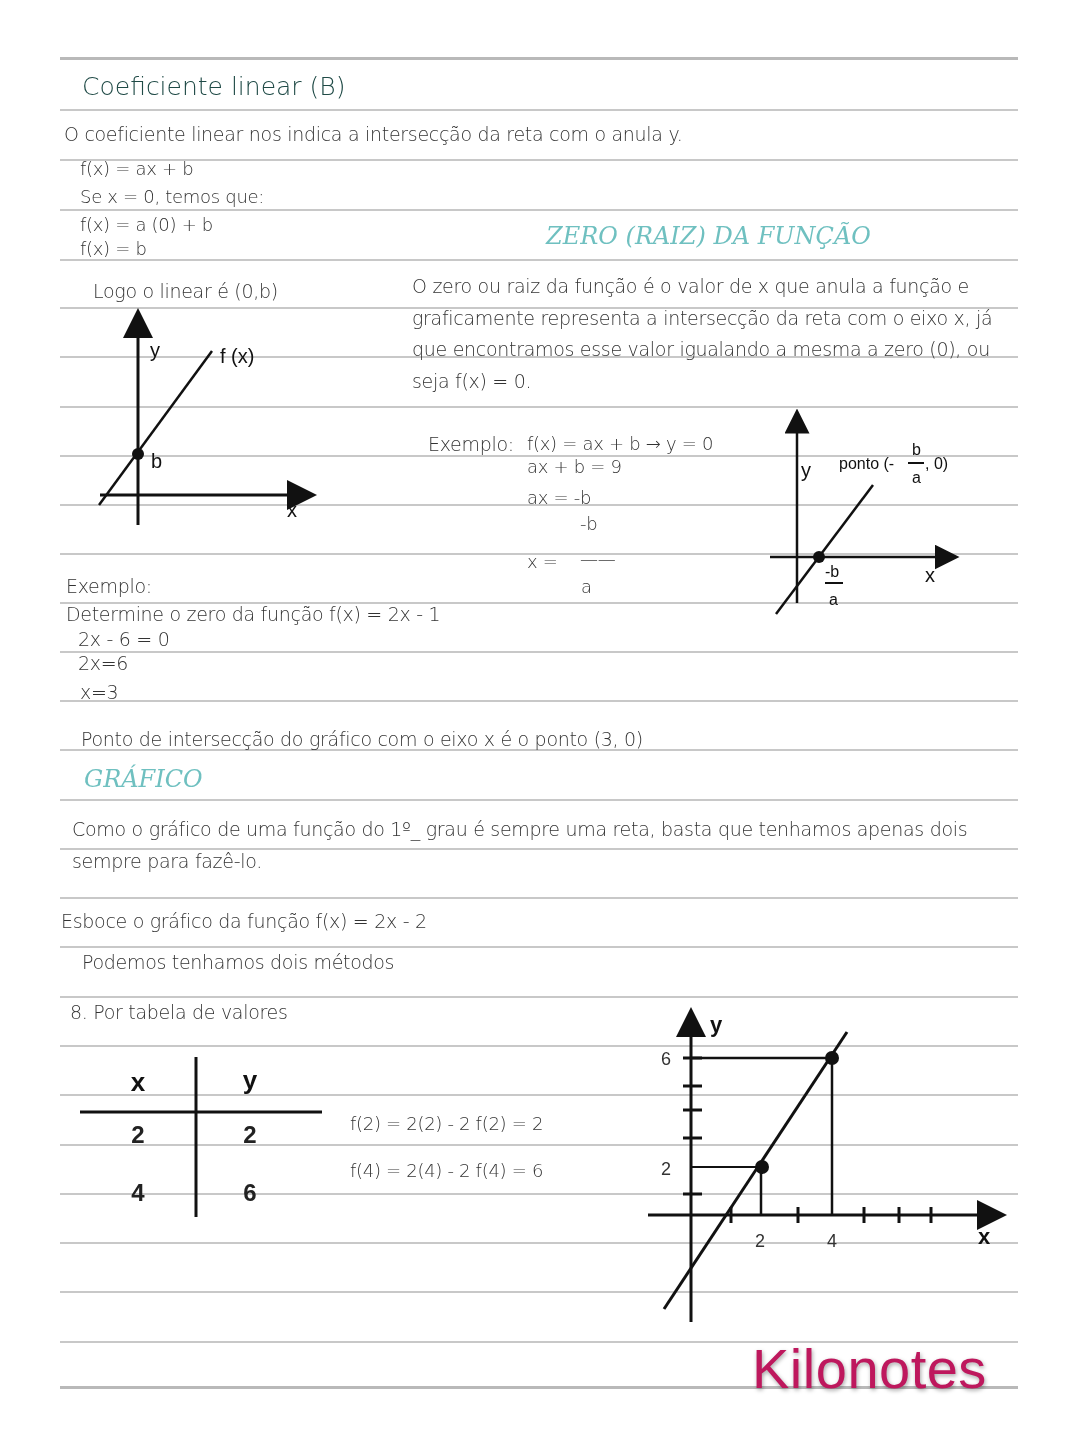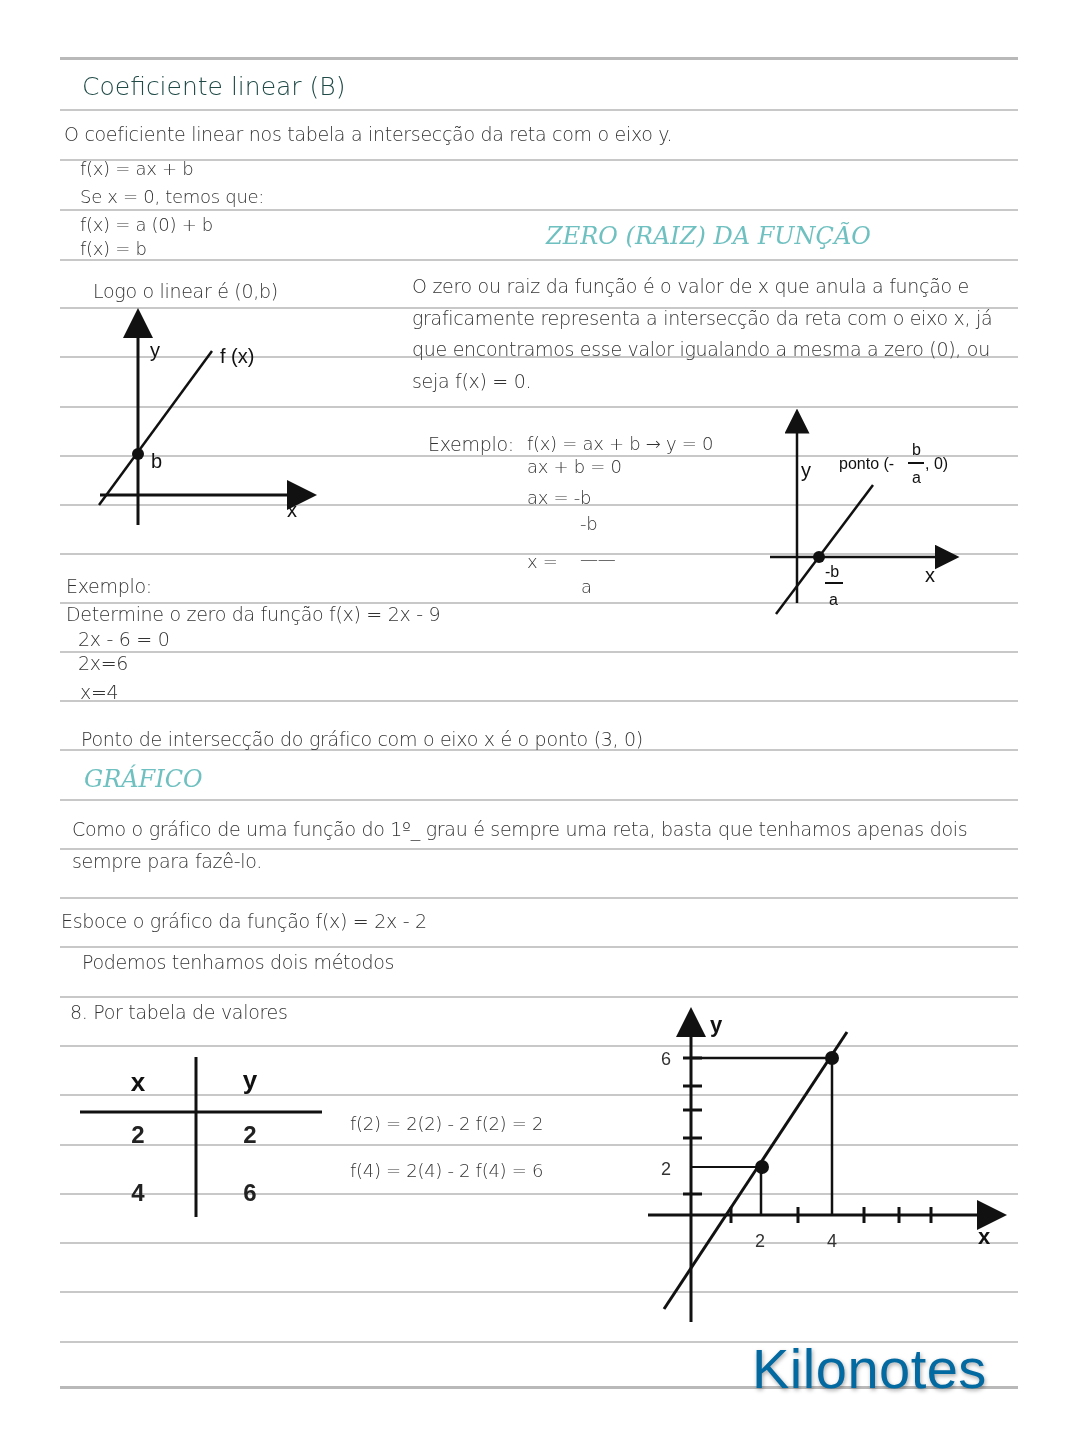--- a/index.html
+++ b/index.html
@@ -15,21 +15,21 @@
   .title { font-size: 25px; color: #1f4a46; letter-spacing: 0; text-align: center; }
   .body { font-size: 19px; }
   .small { font-size: 18px; }
   .heading-teal { font-family: "DejaVu Serif", serif; font-style: italic; color: #6fc0c0; font-size: 24px; letter-spacing: 0; }
   .math { font-size: 18px; }
   svg { position: absolute; overflow: visible; }
   svg text { font-family: "Liberation Sans", sans-serif; }
   .watermark {
     position: absolute; left: 752px; top: 1336px;
     font-family: "Liberation Sans", sans-serif; font-size: 56px; font-weight: 400;
-    color: #0369a1; text-shadow: 1px 2px 4px rgba(0,0,0,0.35); letter-spacing: 0.5px;
+    color: #be185d; text-shadow: 1px 2px 4px rgba(0,0,0,0.35); letter-spacing: 0.5px;
   }
 </style>
 </head>
 <body>
 
 <div class="rule thick" style="top:57px"></div>
 <div class="rule" style="top:109px"></div>
 <div class="rule" style="top:159px"></div>
 <div class="rule" style="top:209px"></div>
 <div class="rule" style="top:259px"></div>
@@ -51,21 +51,21 @@
 <div class="rule" style="top:1045px"></div>
 <div class="rule" style="top:1094px"></div>
 <div class="rule" style="top:1144px"></div>
 <div class="rule" style="top:1193px"></div>
 <div class="rule" style="top:1242px"></div>
 <div class="rule" style="top:1291px"></div>
 <div class="rule" style="top:1341px"></div>
 <div class="rule thick" style="top:1386px"></div>
 
 <div class="t title" style="left:82px;top:72px">Coeficiente linear (B)</div>
-<div class="t body" style="left:64px;top:123px">O coeficiente linear nos tabela a intersecção da reta com o eixo y.</div>
+<div class="t body" style="left:64px;top:123px">O coeficiente linear nos indica a intersecção da reta com o anula y.</div>
 <div class="t small" style="left:80px;top:158px">f(x) = ax + b</div>
 <div class="t small" style="left:80px;top:186px">Se x = 0, temos que:</div>
 <div class="t small" style="left:80px;top:214px">f(x) = a (0) + b</div>
 <div class="t small" style="left:80px;top:238px">f(x) = b</div>
 <div class="t body" style="left:93px;top:280px">Logo o linear é (0,b)</div>
 
 <svg style="left:90px;top:315px" width="230" height="215">
   <defs>
     <marker id="ah" markerWidth="10" markerHeight="10" refX="5" refY="5" orient="auto">
       <path d="M0,0 L10,5 L0,10 z" fill="#111"></path>
@@ -82,21 +82,21 @@
 </svg>
 
 <div class="t heading-teal" style="left:546px;top:222px">ZERO (RAIZ) DA FUNÇÃO</div>
 <div class="t body" style="left:412px;top:275px">O zero ou raiz da função é o valor de x que anula a função e</div>
 <div class="t body" style="left:412px;top:307px">graficamente representa a intersecção da reta com o eixo x, já</div>
 <div class="t body" style="left:412px;top:338px">que encontramos esse valor igualando a mesma a zero (0), ou</div>
 <div class="t body" style="left:412px;top:370px">seja f(x) = 0.</div>
 
 <div class="t body" style="left:428px;top:433px">Exemplo:</div>
 <div class="t math" style="left:527px;top:433px">f(x) = ax + b → y = 0</div>
-<div class="t math" style="left:527px;top:456px">ax + b = 0</div>
+<div class="t math" style="left:527px;top:456px">ax + b = 9</div>
 <div class="t math" style="left:527px;top:487px">ax = -b</div>
 <div class="t math" style="left:580px;top:513px">-b</div>
 <div class="t math" style="left:527px;top:551px">x =</div>
 <div class="t math" style="left:580px;top:548px">——</div>
 <div class="t math" style="left:581px;top:576px">a</div>
 
 <svg style="left:765px;top:415px" width="230" height="205">
   <defs>
     <marker id="ah2" markerWidth="10" markerHeight="10" refX="5" refY="5" orient="auto">
       <path d="M0,0 L10,5 L0,10 z" fill="#111"></path>
@@ -112,24 +112,24 @@
   <text x="147" y="40" font-size="16" fill="#111">b</text>
   <line x1="143" y1="48" x2="159" y2="48" stroke="#111" stroke-width="2"></line>
   <text x="147" y="68" font-size="16" fill="#111">a</text>
   <text x="160" y="54" font-size="16" fill="#111">, 0)</text>
   <text x="60" y="162" font-size="16" fill="#111">-b</text>
   <line x1="60" y1="168" x2="78" y2="168" stroke="#111" stroke-width="2"></line>
   <text x="64" y="190" font-size="16" fill="#111">a</text>
 </svg>
 
 <div class="t body" style="left:66px;top:575px">Exemplo:</div>
-<div class="t body" style="left:66px;top:603px">Determine o zero da função f(x) = 2x - 9</div>
+<div class="t body" style="left:66px;top:603px">Determine o zero da função f(x) = 2x - 1</div>
 <div class="t body" style="left:78px;top:628px">2x - 6 = 0</div>
 <div class="t body" style="left:78px;top:652px">2x=6</div>
-<div class="t body" style="left:80px;top:681px">x=4</div>
+<div class="t body" style="left:80px;top:681px">x=3</div>
 <div class="t body" style="left:81px;top:728px">Ponto de intersecção do gráfico com o eixo x é o ponto (3, 0)</div>
 
 <div class="t heading-teal" style="left:84px;top:765px">GRÁFICO</div>
 <div class="t body" style="left:72px;top:818px">Como o gráfico de uma função do 1º_ grau é sempre uma reta, basta que tenhamos apenas dois</div>
 <div class="t body" style="left:72px;top:850px">sempre para fazê-lo.</div>
 <div class="t body" style="left:61px;top:910px">Esboce o gráfico da função f(x) = 2x - 2</div>
 <div class="t body" style="left:82px;top:951px">Podemos tenhamos dois métodos</div>
 <div class="t body" style="left:70px;top:1001px">8. Por tabela de valores</div>
 
 <svg style="left:78px;top:1055px" width="250" height="165">

